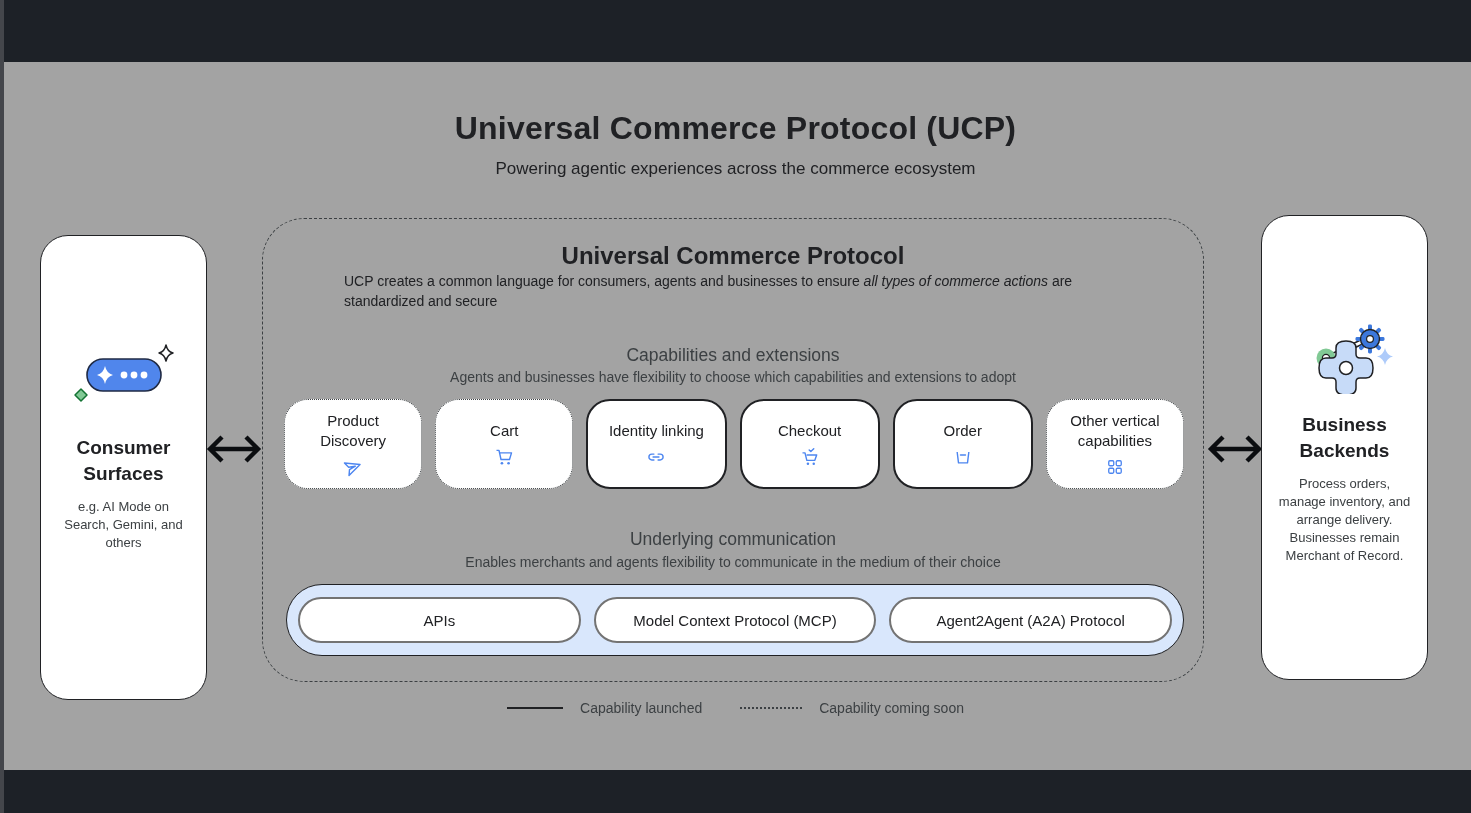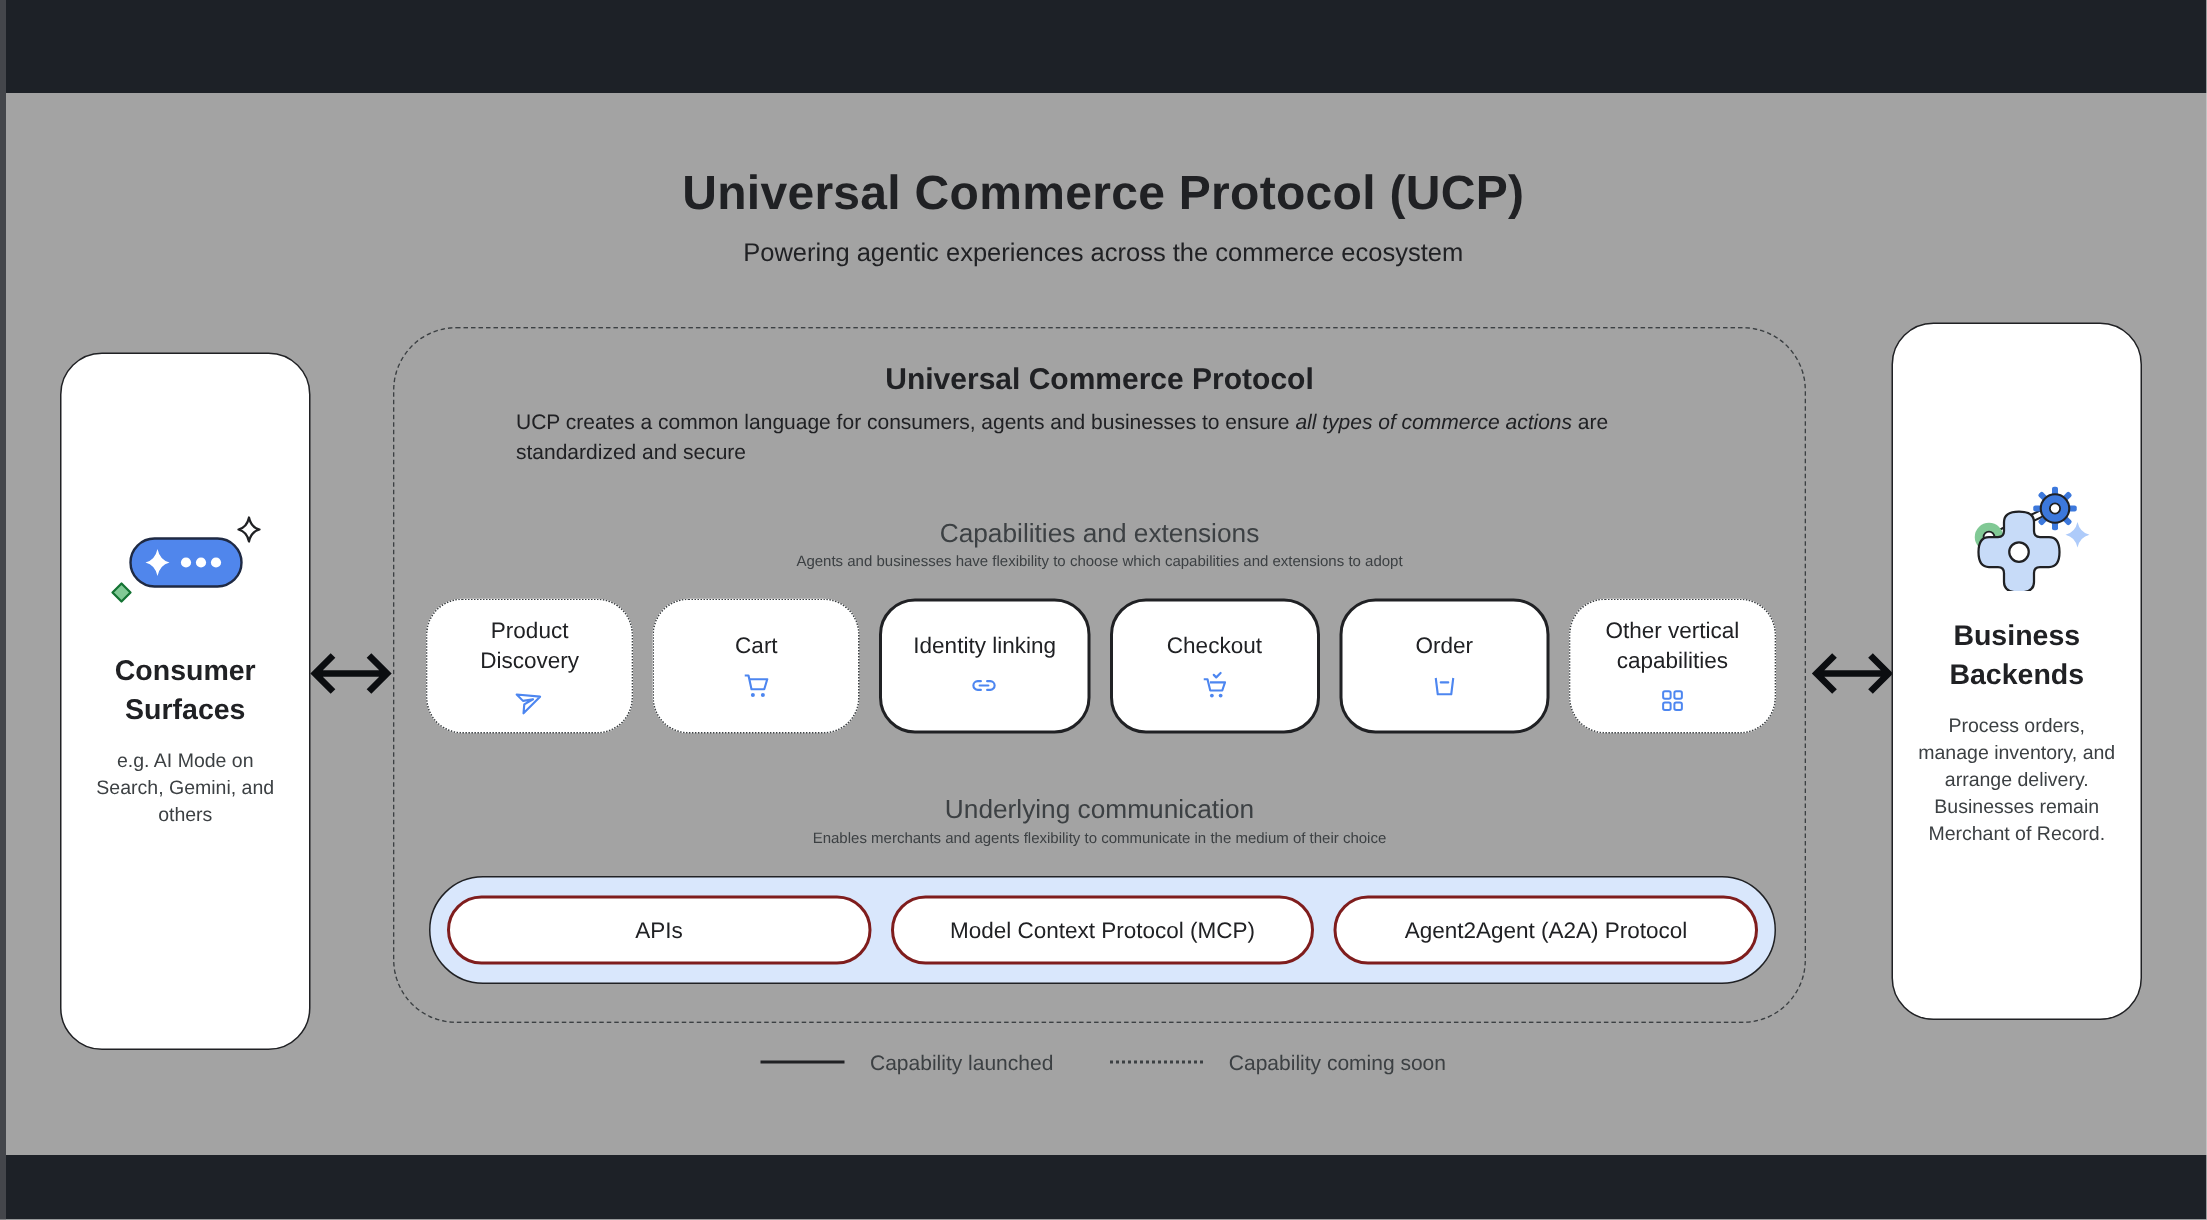--- a/index.html
+++ b/index.html
@@ -27,43 +27,43 @@
   .side-desc { font-size:13px; color:#3c4043; line-height:1.38; width:135px; margin-top:12px; }
   .side-icon { display:block; }
 
   
   .harrow { position:absolute; top:430px; width:58px; height:38px; }
 
   
   .ucp-box { position:absolute; left:262px; top:218px; width:942px; height:464px;
     border:1.6px dashed #3c4043; border-radius:42px; }
   .ucp-title { position:absolute; top:23px; left:0; width:100%; text-align:center;
-    font-size:20px; font-weight:600; color:#202124; }
+    font-size:24px; font-weight:600; color:#202124; }
   .ucp-desc { position:absolute; top:52px; left:81px; width:780px; text-align:left;
     font-size:14px; color:#202124; line-height:1.45; }
   .ucp-desc .ital { font-style:italic; }
 
   .section-title { position:absolute; left:0; width:100%; text-align:center;
     font-size:17.5px; font-weight:500; color:#3c4043; }
   .section-sub { position:absolute; left:0; width:100%; text-align:center;
-    font-size:10px; color:#3c4043; }
+    font-size:14px; color:#3c4043; }
 
   .cap-row { position:absolute; left:21px; top:180px; width:900px; height:90px;
     display:flex; gap:13px; }
   .cap-box { flex:1; background:#fff; border-radius:24px; display:flex; flex-direction:column;
     align-items:center; justify-content:center; gap:7px; padding:8px 10px; text-align:center; }
   .cap-box.launched { border:2px solid #202124; }
   .cap-box.coming { border:1.5px dotted #3c4043; }
   .cap-label { font-size:15px; font-weight:500; color:#202124; line-height:1.3; }
   .cap-icon { width:20px; height:20px; }
 
   .proto-wrap { position:absolute; left:23px; top:365px; width:898px; height:72px;
     background:#d9e7fc; border:1.5px solid #202124; border-radius:36px;
     display:flex; align-items:center; gap:13px; padding:0 11px; }
-  .proto-pill { flex:1; height:46px; background:#fff; border:2px solid #7f1d1d; border-radius:23px;
+  .proto-pill { flex:1; height:46px; background:#fff; border:2px solid #737373; border-radius:23px;
     display:flex; align-items:center; justify-content:center;
     font-size:15px; font-weight:500; color:#202124; }
 
   
   .legend { position:absolute; top:700px; left:0; width:1471px; display:flex;
     justify-content:center; align-items:flex-end; gap:38px; }
   .legend-item { display:flex; align-items:center; gap:17px; }
   .legend-line-solid { width:56px; height:0; border-top:2px solid #202124; }
   .legend-line-dotted { width:62px; height:0; border-top:2px dotted #3c4043; }
   .legend-label { font-size:14px; color:#3c4043; }

